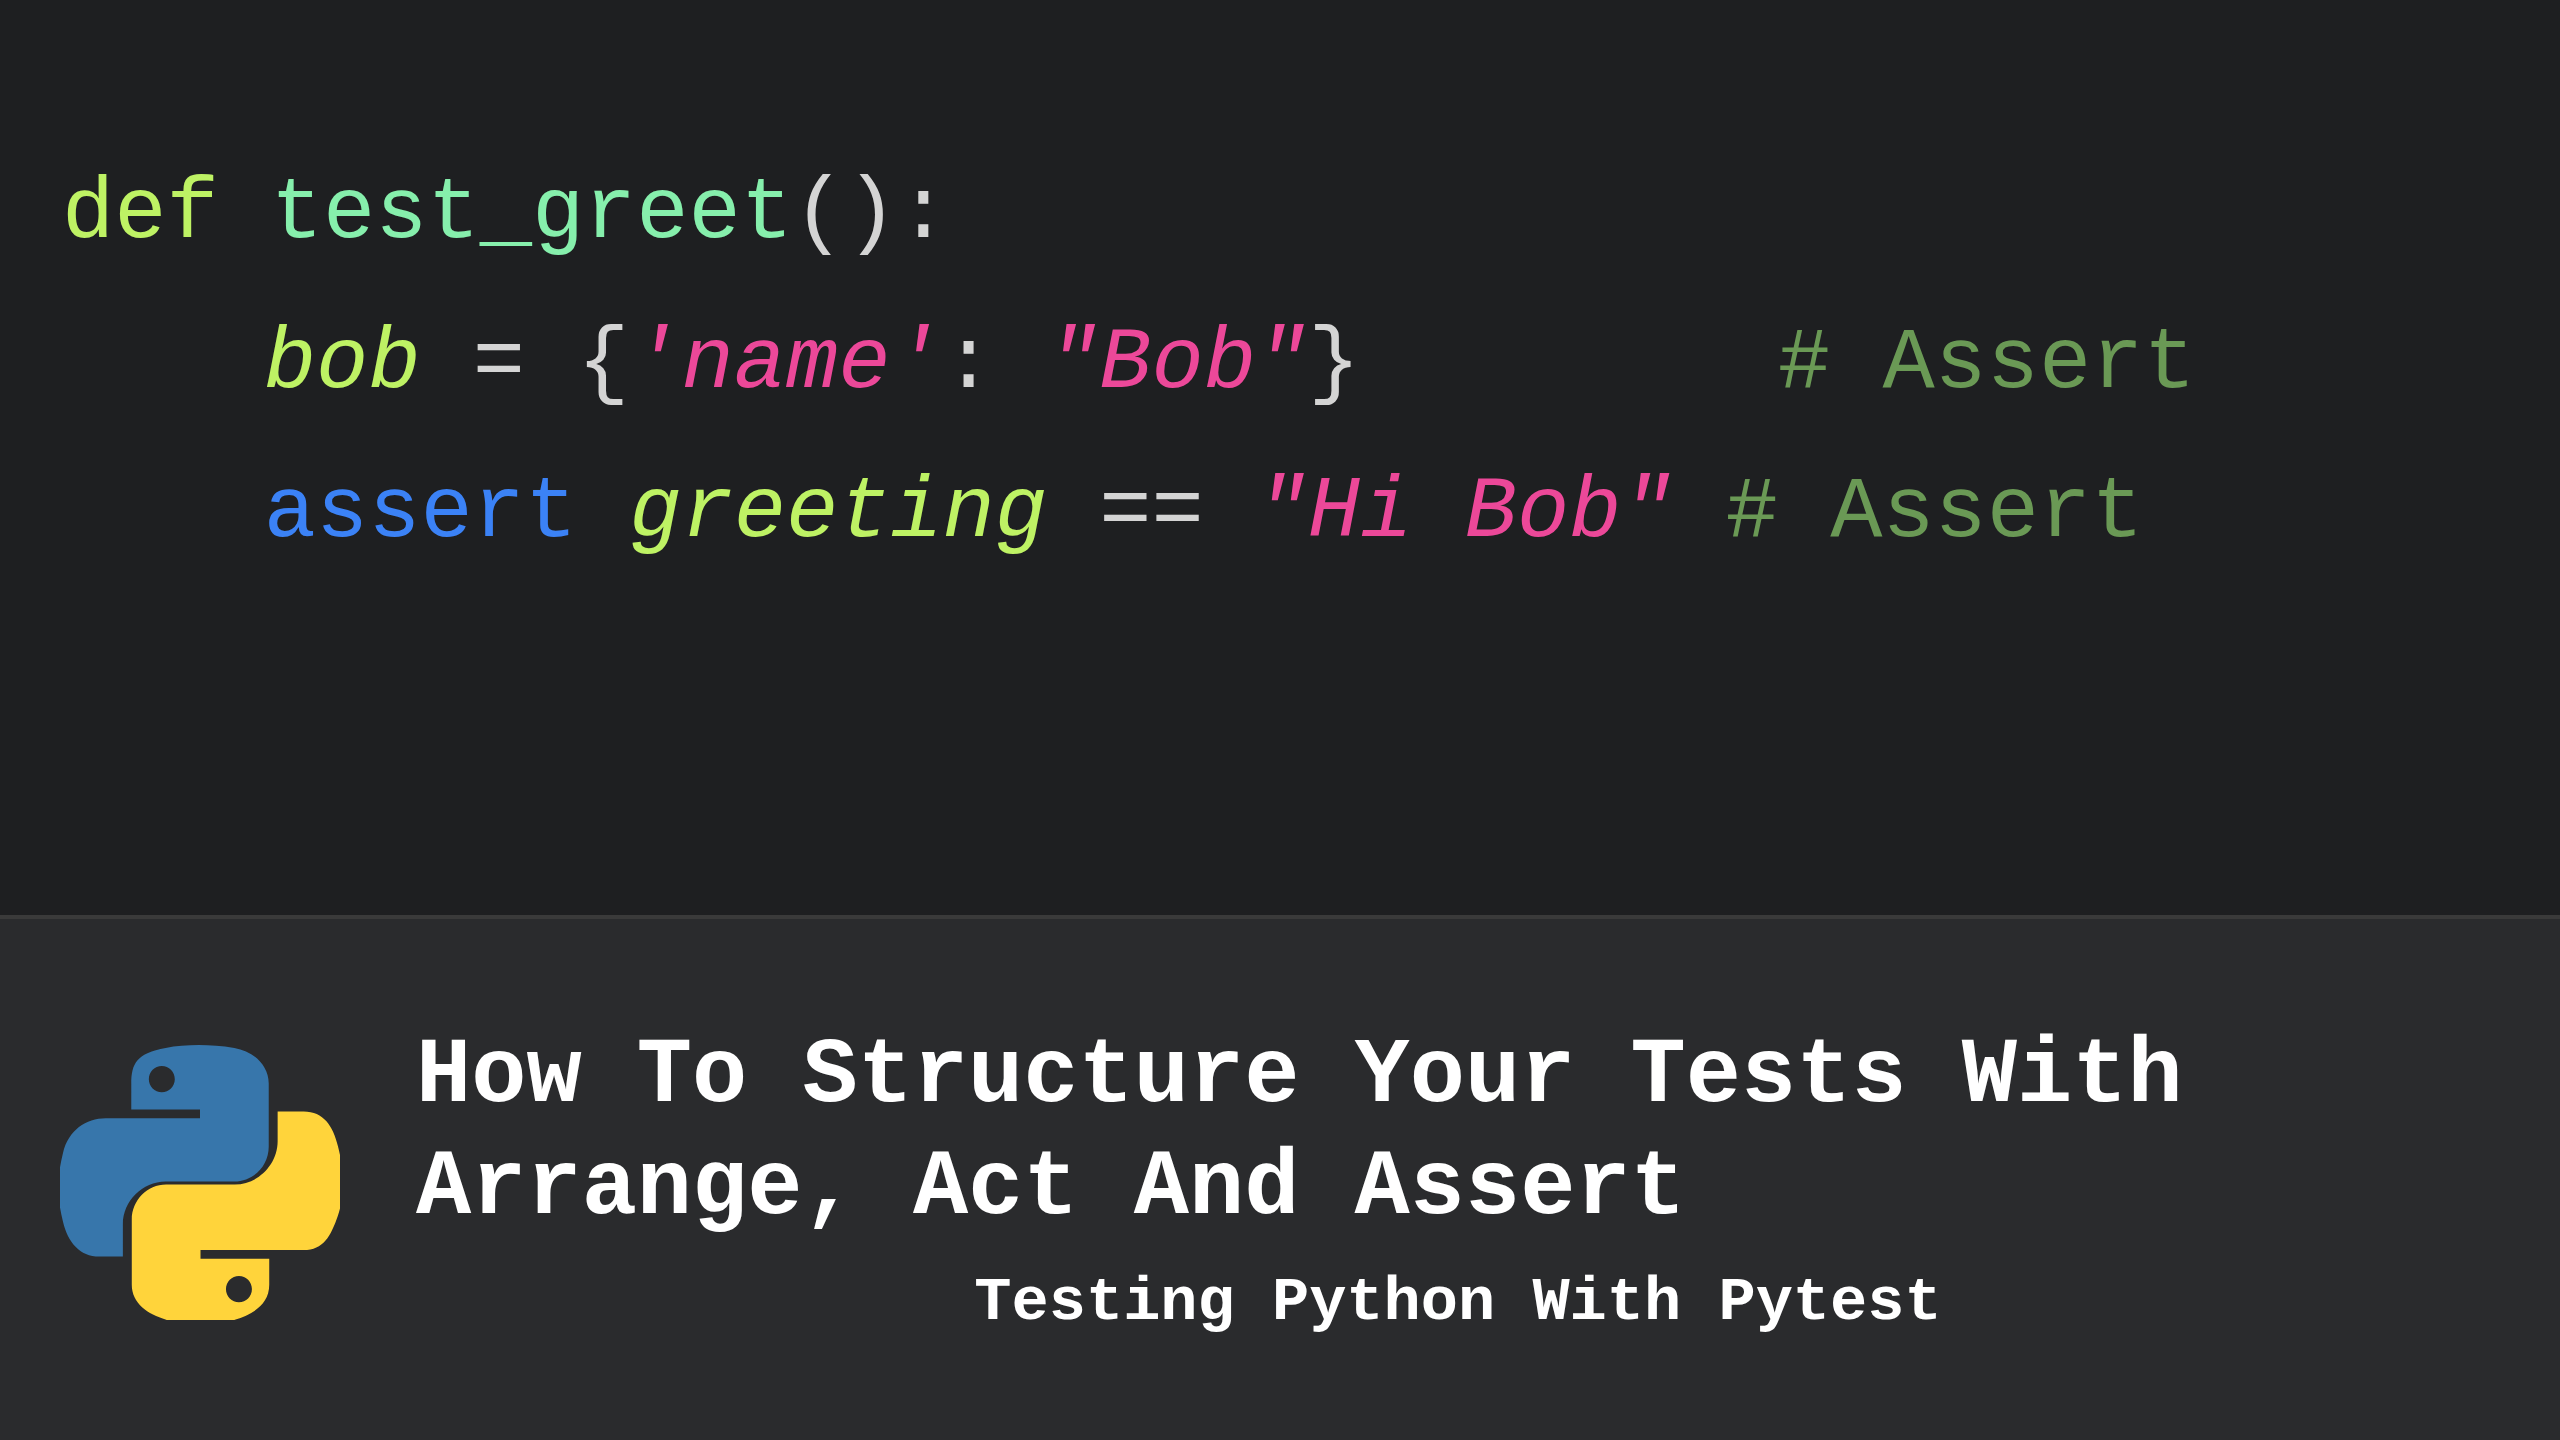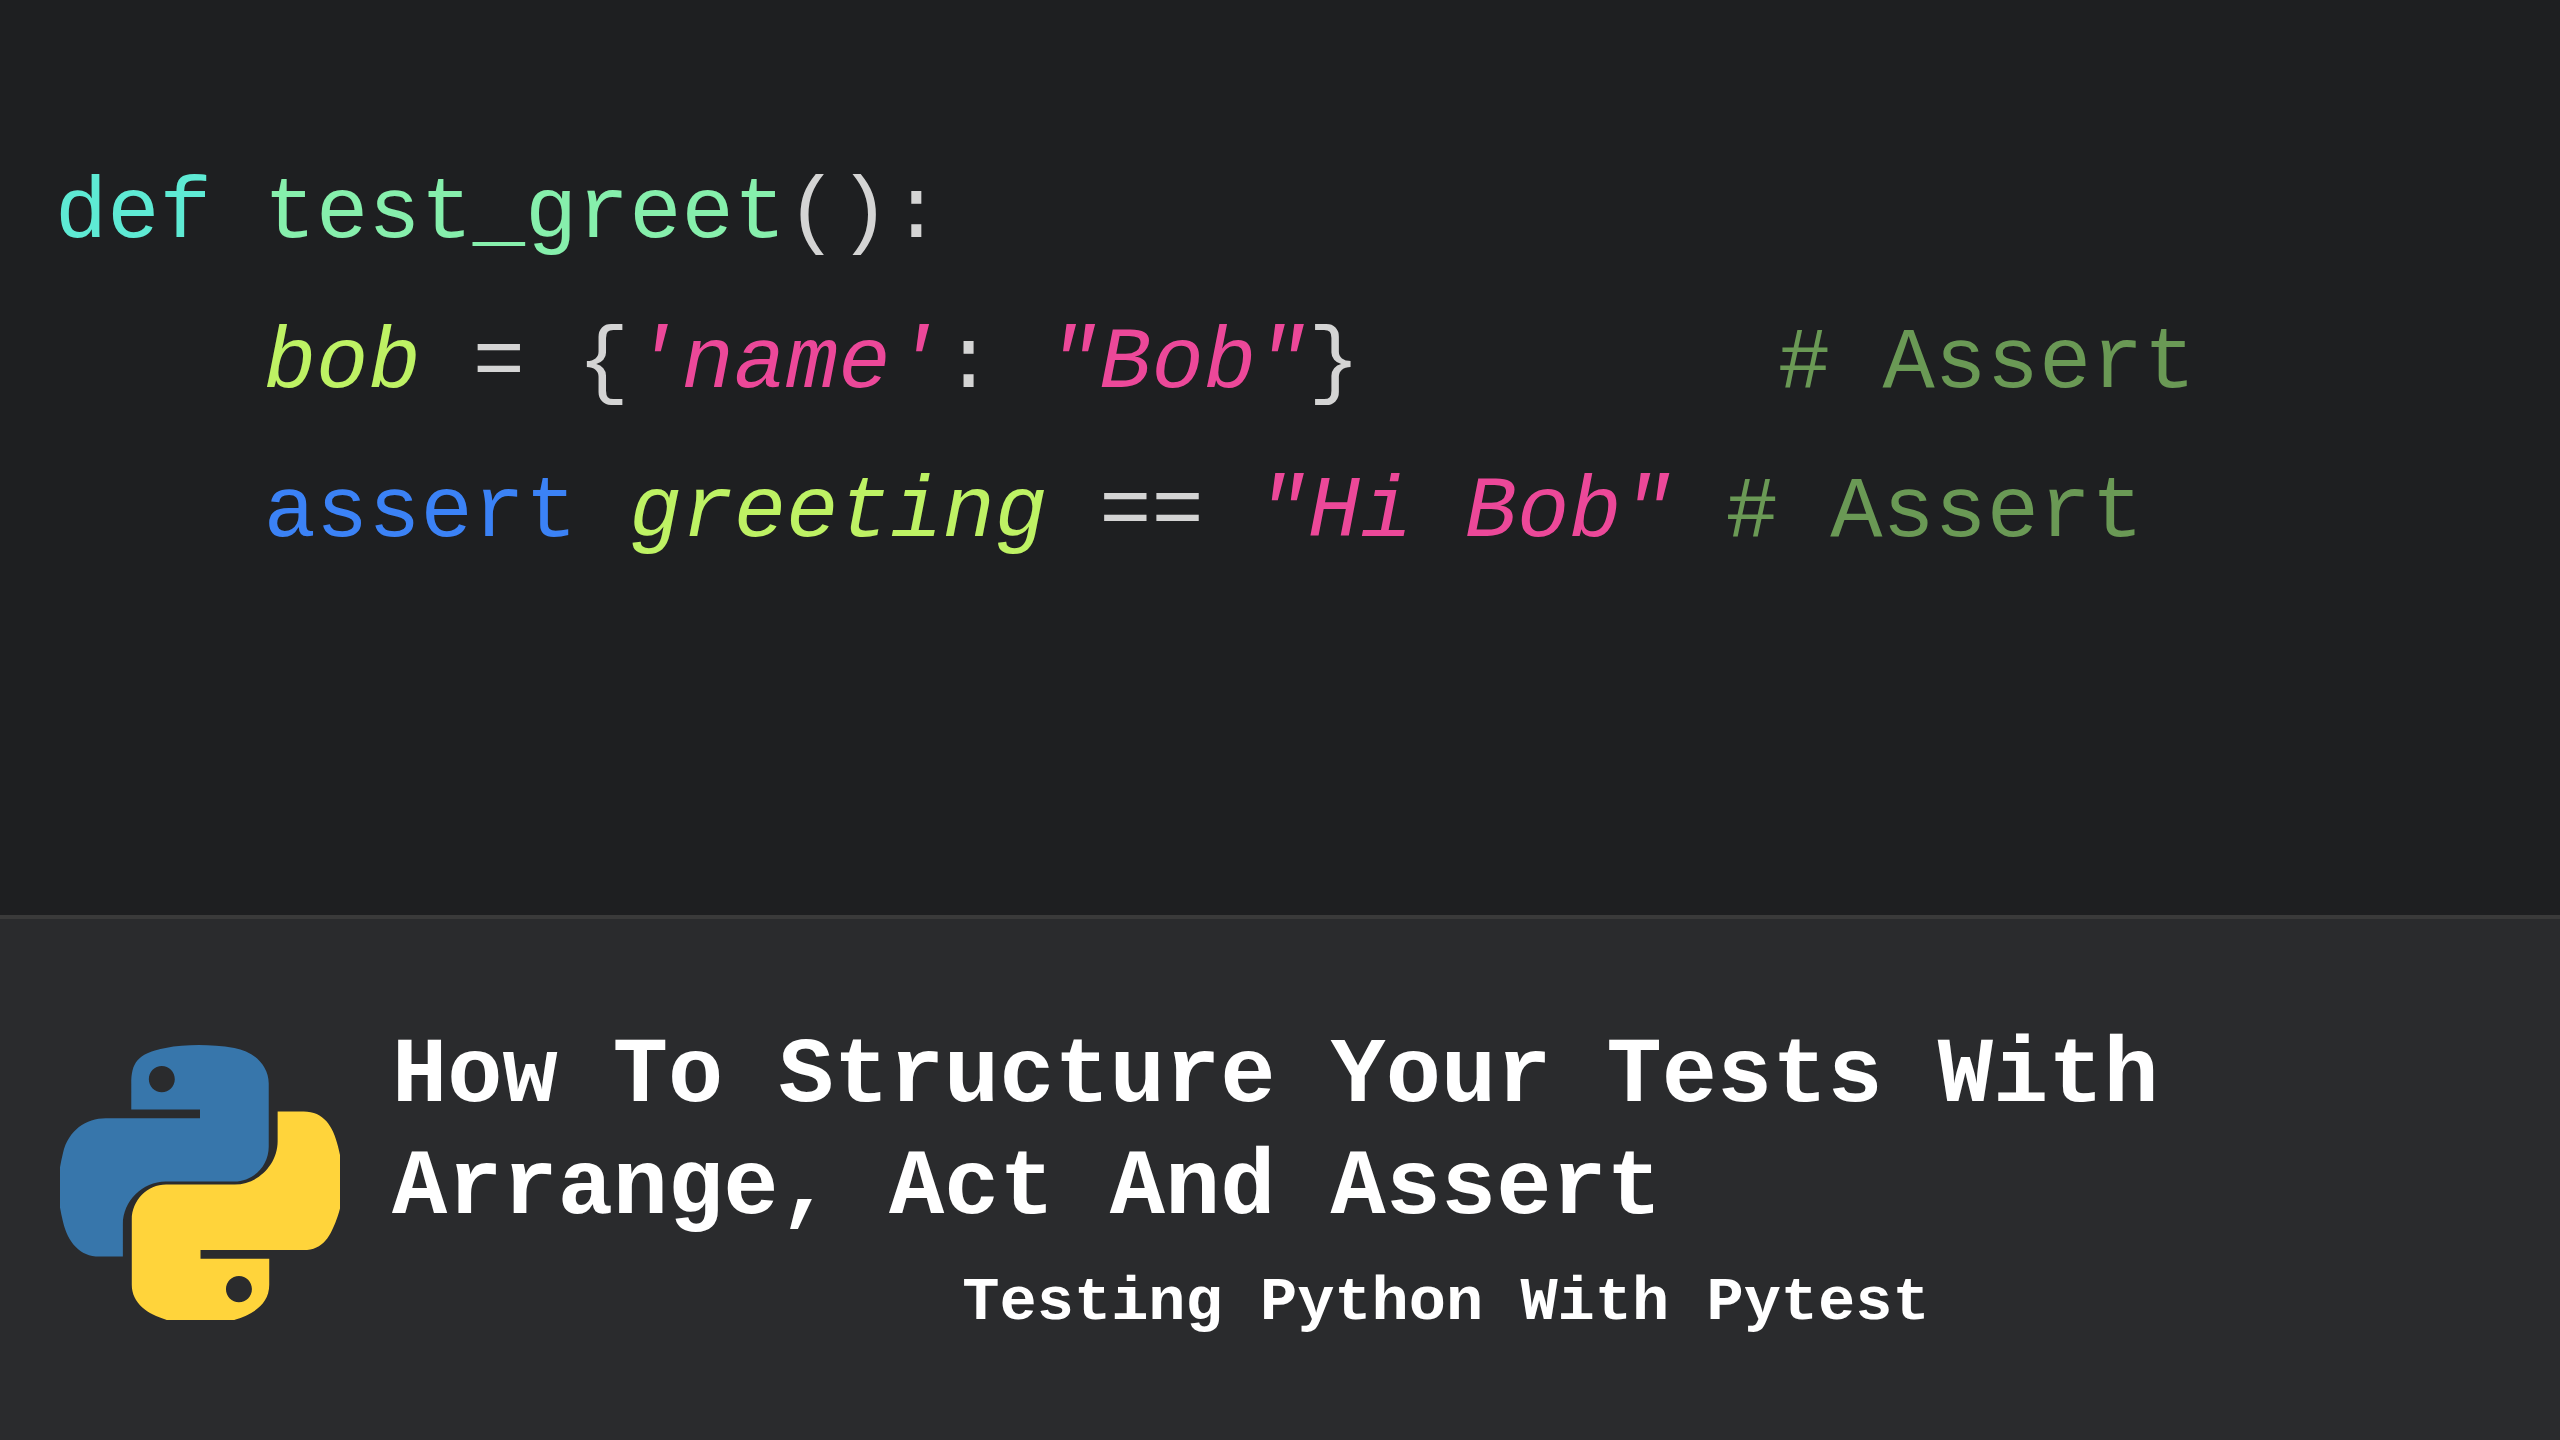--- a/index.html
+++ b/index.html
@@ -16,42 +16,42 @@
     background: #1e1f21;
     padding: 140px 55px 0 55px;
   }
   .code-line {
     font-size: 87px;
     line-height: 1.72;
     white-space: pre;
     font-weight: 500;
     color: #d4d4d4;
   }
-  .tok-def { color: #5eead4; }
+  .tok-def { color: #bef264; margin-left: 7px; }
   .tok-fn { color: #86efac; }
   .tok-punc { color: #d4d4d4; }
   .tok-var { color: #bef264; font-style: italic; }
   .tok-str { color: #ec4899; font-style: italic; }
   .tok-brace { color: #d4d4d4; }
   .tok-assert { color: #3b82f6; }
   .tok-comment { color: #6a9955; }
   .tok-op { color: #d4d4d4; }
   .divider {
     width: 100%;
     height: 4px;
     background: #3a3a3a;
   }
   .footer {
     width: 100%;
     height: 521px;
     background: #2a2b2d;
     display: flex;
     align-items: center;
     padding: 0 60px;
-    gap: 52px;
+    gap: 76px;
   }
   .python-logo {
     width: 280px;
     height: 280px;
     flex-shrink: 0;
   }
   .footer-text {
     color: #ffffff;
   }
   .title {

